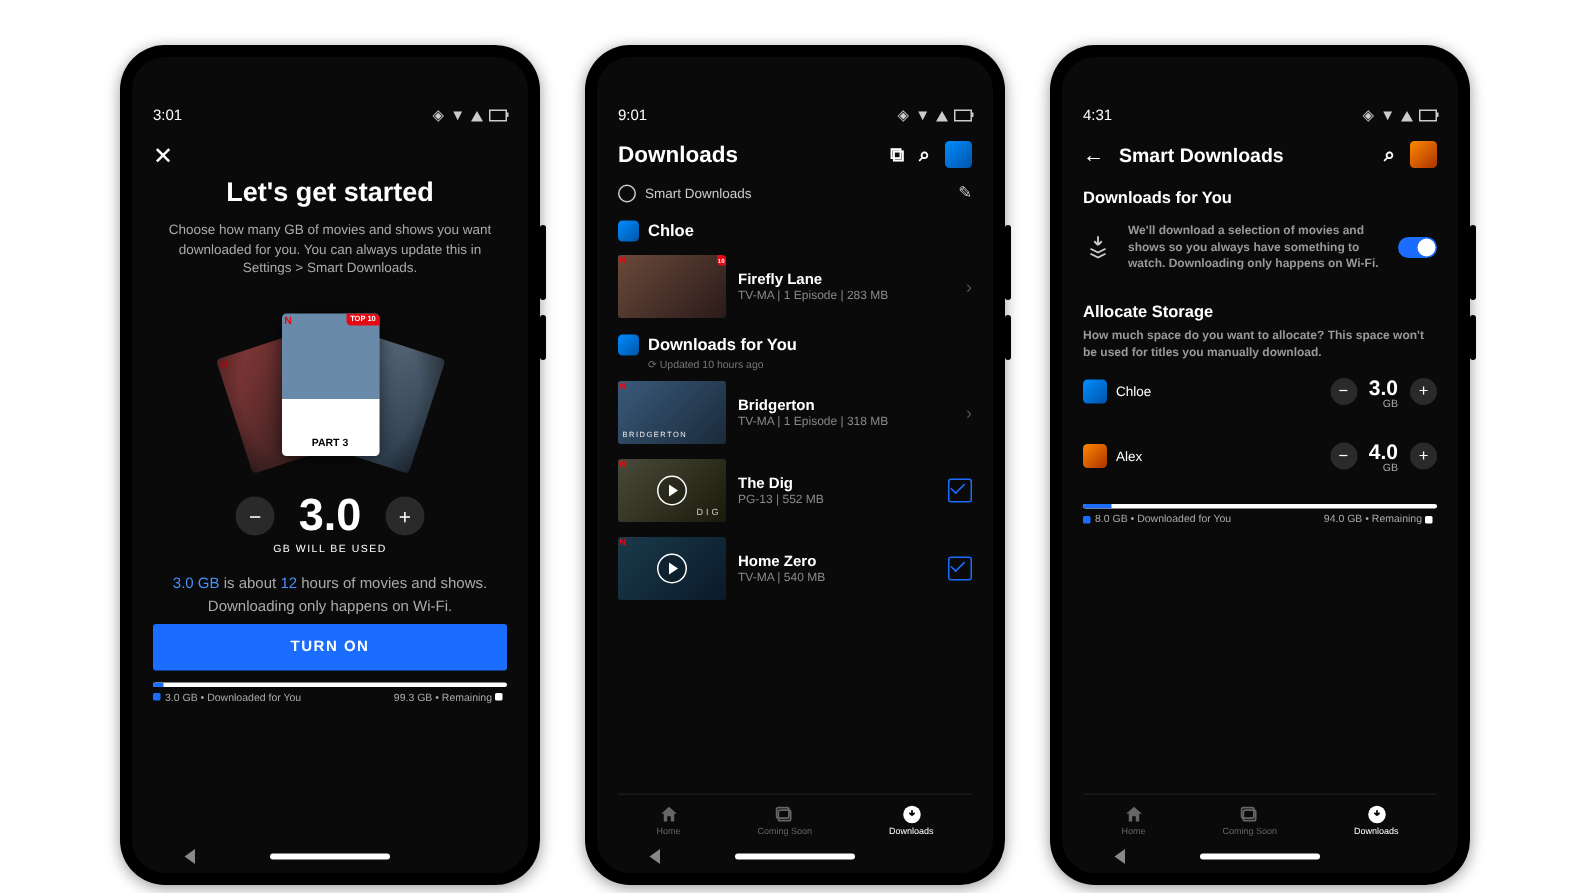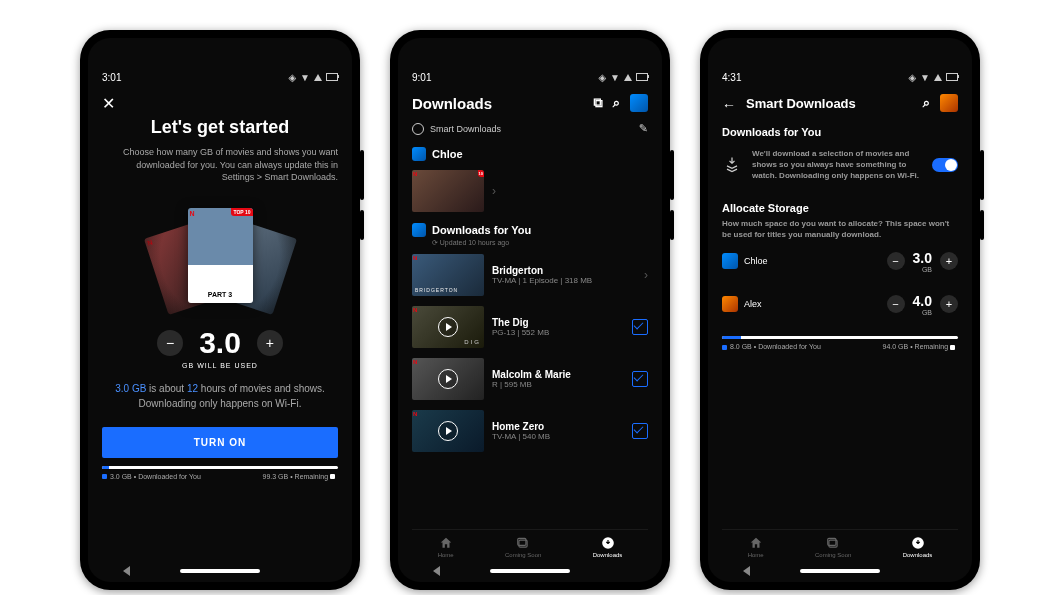--- a/index.html
+++ b/index.html
@@ -55,37 +55,37 @@
     height:22px; display:flex; justify-content:center; align-items:center; gap:50px;
     color:#888;
   }
   .nav .pill{width:80px; height:4px; background:#fff; border-radius:2px;}
   .nav .back{width:0;height:0;border-top:5px solid transparent;border-bottom:5px solid transparent;border-right:7px solid #888;}
   .content{flex:1; overflow:hidden; color:#fff; padding:0 14px; display:flex; flex-direction:column; font-size:10px;}
   
   
   .s1 .close{font-size:16px; color:#fff;}
   .s1 h2{font-size:18px; font-weight:700; margin:4px 0 8px; text-align:center;}
-  .s1 .sub{color:#aaa; font-size:9px; text-align:right; line-height:1.4;}
+  .s1 .sub{color:#aaa; font-size:9px; text-align:center; line-height:1.4;}
   .fan{position:relative; height:120px; display:flex; justify-content:center; align-items:center; margin:12px 0 6px;}
   .poster{width:55px; height:80px; background:#333; border-radius:3px; position:absolute; overflow:hidden;}
   .poster.left{transform:rotate(-18deg) translateX(-40px); background:linear-gradient(135deg,#8b3a3a,#2b1b1b);}
   .poster.right{transform:rotate(18deg) translateX(40px); background:linear-gradient(135deg,#5a6a7a,#2b3b4b);}
   .poster.ctr{width:65px;height:95px;z-index:2;background:linear-gradient(180deg,#6a8aaa 60%,#fff 60%);box-shadow:0 2px 12px rgba(0,0,0,.6);}
   .poster .n{position:absolute;top:2px;left:2px;color:#e50914;font-weight:900;font-size:7px;}
   .poster.ctr .ptxt{position:absolute;bottom:5px;left:0;right:0;text-align:center;color:#000;font-size:7px;font-weight:700;}
   .top10{position:absolute;top:0;right:0;background:#e50914;color:#fff;font-size:5px;padding:1px 2px;font-weight:bold;border-radius:0 3px 0 3px;}
   .fan-gradient{position:absolute;inset:0;background:radial-gradient(circle at 50% 50%,transparent 45%,#0a0a0a 75%);}
   .stepper{display:flex; justify-content:center; align-items:center; gap:16px; margin-top:4px;}
   .stepbtn{width:26px;height:26px;border-radius:50%;background:#2a2a2a;display:flex;align-items:center;justify-content:center;color:#fff;font-size:14px;}
   .bignum{font-size:30px;font-weight:800;}
   .gblabel{text-align:center; color:#fff; font-size:7px; letter-spacing:1px; margin:2px 0 12px;}
   .info{text-align:center; font-size:10px; color:#aaa; line-height:1.5;}
   .info .hl{color:#4a90ff;}
-  .primary{background:#1a6dff; color:#fff; text-align:center; padding:10px; font-size:10px; font-weight:700; letter-spacing:1px; border-radius:2px; margin:16px 0 8px;}
+  .primary{background:#1a6dff; color:#fff; text-align:center; padding:10px; font-size:10px; font-weight:700; letter-spacing:1px; border-radius:2px; margin:4px 0 8px;}
   .bar{height:3px;background:#fff;border-radius:2px;position:relative;overflow:hidden;margin-bottom:4px;}
   .bar .fill{position:absolute;left:0;top:0;bottom:0;background:#1a6dff;}
   .barlegend{display:flex;justify-content:space-between;font-size:7px;color:#aaa;}
   .dot{width:5px;height:5px;display:inline-block;border-radius:1px;vertical-align:middle;margin-right:3px;}
   .dot.b{background:#1a6dff;} .dot.w{background:#fff;}
 
   
   .hdr{display:flex;align-items:center;justify-content:space-between;font-size:15px;font-weight:700;margin-bottom:6px;}
   .hdr-ic{display:flex;gap:10px;align-items:center;}
   .avatar{width:18px;height:18px;border-radius:3px;}
@@ -222,20 +222,24 @@
       </div>
       <div class="subhead" style="font-weight:700;font-size:11px;color:#fff;margin-top:8px">
         <div class="avatar blue" style="width:14px;height:14px"></div>
         <span>Chloe</span>
       </div>
       <div class="row">
         <div class="thumb" style="background:linear-gradient(135deg,#6a4a3a,#2a1a1a)">
             <span class="n">N</span>
             <span class="top10" style="font-size:4px;padding:1px">10</span>
           </div>
+        <div class="rowtxt">
+            <div class="t">Firefly Lane</div>
+            <div class="m">TV-MA | 1 Episode | 283 MB</div>
+          </div>
         <span class="chevron">›</span>
       </div>
       <div class="subhead" style="font-weight:700;font-size:11px;color:#fff;margin-top:6px">
         <div class="avatar blue" style="width:14px;height:14px"></div>
         <span>Downloads for You</span>
       </div>
       <div style="font-size:7px;color:#777;margin:-2px 0 2px 20px">⟳ <span>Updated 10 hours ago</span></div>
       <div class="row">
         <div class="thumb" style="background:linear-gradient(135deg,#3a5a7a,#1a2a3a);display:flex;align-items:flex-end;">
             <span class="n">N</span>
@@ -249,31 +253,20 @@
       </div>
       <div class="row">
         <div class="thumb" style="background:linear-gradient(135deg,#4a4a3a,#1a1a0a)">
             <span class="n">N</span>
             <div class="play"></div>
             <span style="position:absolute;bottom:3px;right:3px;font-size:6px;letter-spacing:2px;color:#ccc">DIG</span>
           </div>
         <div class="rowtxt">
             <div class="t">The Dig</div>
             <div class="m">PG-13 | 552 MB</div>
-          </div>
-        <div class="check"></div>
-      </div>
-      <div class="row">
-        <div class="thumb" style="background:linear-gradient(135deg,#555,#222)">
-            <span class="n">N</span>
-            <div class="play"></div>
-          </div>
-        <div class="rowtxt">
-            <div class="t">Malcolm &amp; Marie</div>
-            <div class="m">R | 595 MB</div>
           </div>
         <div class="check"></div>
       </div>
       <div class="row">
         <div class="thumb" style="background:linear-gradient(135deg,#1a3a4a,#0a1a2a)">
             <span class="n">N</span>
             <div class="play"></div>
           </div>
         <div class="rowtxt">
             <div class="t">Home Zero</div>

